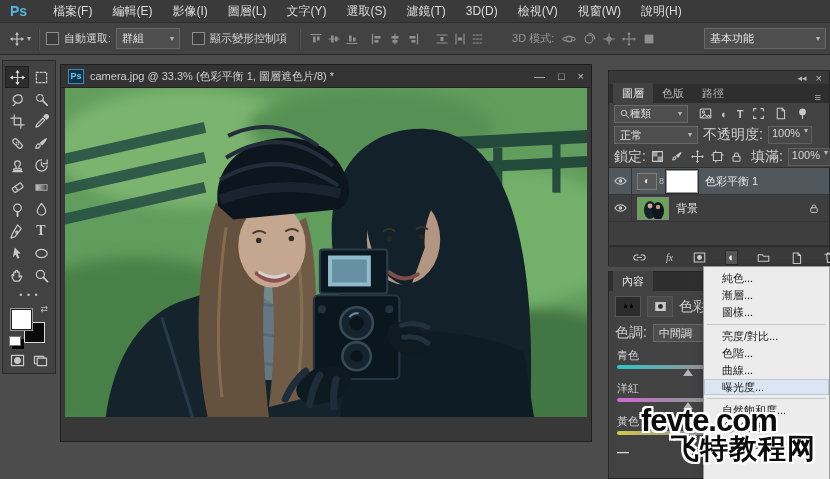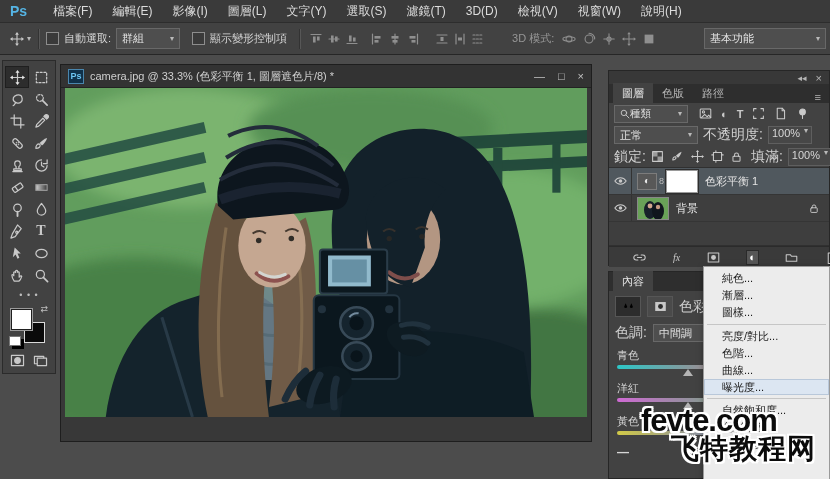--- a/index.html
+++ b/index.html
@@ -75,21 +75,21 @@
   .lrow.sel{background:#50585e}
   .eyebox{width:22px;align-self:stretch;border-right:1px solid #333;display:flex;align-items:center;justify-content:center;flex:none}
   .eyebox svg{width:13px;height:10px}
   .adj-thumb{width:18px;height:15px;background:#585858;border:1px solid #7c7c7c;margin-left:5px;
              display:flex;align-items:center;justify-content:center;color:#e8e8e8;font-size:10px;line-height:1}
   .chainlink{margin:0 2px;color:#bdbdbd;font-size:9px}
   .mask-thumb{width:30px;height:21px;background:#fff;border:1px solid #9a9a9a;box-shadow:0 0 0 1px #2e2e2e}
   .thumb-img{width:30px;height:21px;border:1px solid #888;margin-left:5px}
   .lname{margin-left:7px;font-size:11px;color:#e4e4e4;white-space:nowrap}
   .lfooter{height:20px;background:#3a3a3a;border-top:1px solid #2b2b2b;display:flex;align-items:center;
-           gap:27px;padding-left:24px}
+           gap:20px;padding-left:24px}
   .lfooter .ic svg{width:13px;height:13px}
   .fxg{font-size:10px;font-style:italic;color:#c9c9c9;font-family:"Liberation Serif",serif}
   .adjbtn{background:#565656;box-shadow:0 0 0 1px #2a2a2a;padding:1px 2px;color:#fff;font-size:11px;line-height:1}
   
   .props-head{display:flex;align-items:center;gap:6px;padding:5px 6px 3px}
   .sqbtn{width:24px;height:19px;background:#2c2c2c;border:1px solid #565656;display:flex;align-items:center;justify-content:center}
   .sqbtn svg{width:13px;height:13px}
   .sqbtn.lite{background:#4a4a4a}
   .tone-row{display:flex;align-items:center;gap:6px;padding:4px 6px 2px;font-size:11px}
   .slider-block{padding:1px 8px 0}

